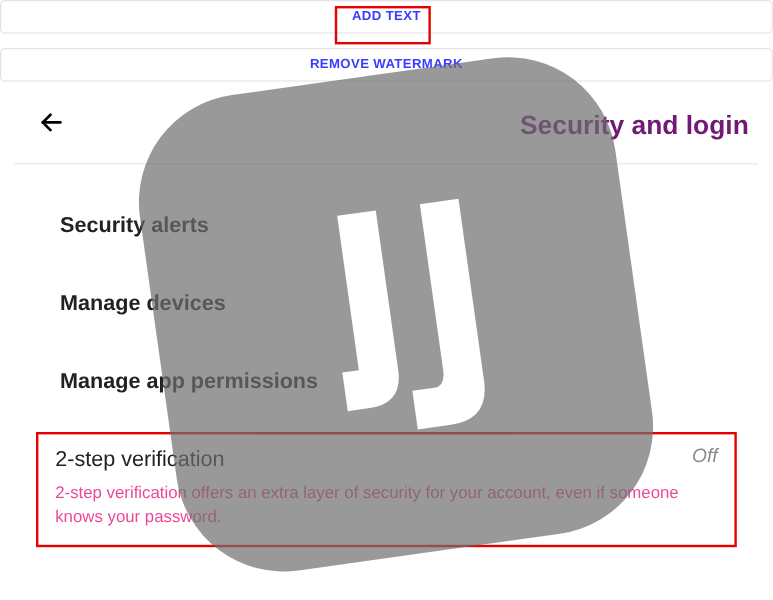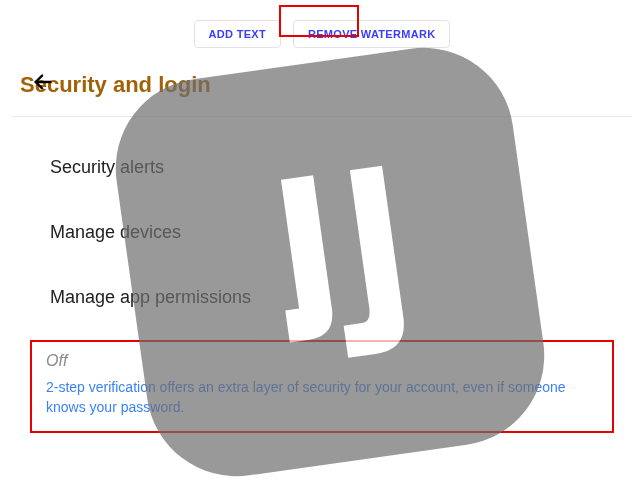--- a/index.html
+++ b/index.html
@@ -8,21 +8,22 @@
       height: 500px;
       background: #fff;
       font-family: -apple-system, BlinkMacSystemFont, "Segoe UI", sans-serif;
       position: relative;
       overflow: hidden;
     }
     .toolbar {
       display: flex;
       justify-content: center;
       gap: 12px;
-      padding: 20px 0 4px 0;
+      padding: 0 0 4px 0;
+      flex-direction: column;
     }
     .toolbar-btn {
       border: 1px solid #e2e2e8;
       background: #fff;
       color: #3a3cff;
       font-size: 11px;
       font-weight: 600;
       letter-spacing: 0.3px;
       padding: 7px 14px;
       border-radius: 4px;
@@ -45,32 +46,33 @@
     }
     .back-arrow {
       position: absolute;
       left: 32px;
       font-size: 24px;
       font-weight: 600;
       cursor: pointer;
     }
     .page-title {
       flex: 1;
-      text-align: left;
+      text-align: right;
       font-size: 22px;
       font-weight: 700;
-      color: #a16207;
+      color: #701a75;
     }
     .divider {
       height: 1px;
       background: #e8e8e8;
       margin: 0 12px;
     }
     .settings-list {
       padding: 18px 40px 0 50px;
+      font-weight: bold;
     }
     .settings-item {
       padding: 22px 0;
       font-size: 18px;
       color: #222;
       cursor: pointer;
     }
     .two-step-block {
       margin: 10px 30px 0 30px;
       padding: 10px 14px 14px 14px;
@@ -83,21 +85,21 @@
       color: #222;
       margin-bottom: 8px;
     }
     .two-step-status {
       color: #8a8a8a;
       font-size: 16px;
       font-style: italic;
     }
     .two-step-desc {
       font-size: 14px;
-      color: #3b82f6;
+      color: #ec4899;
       line-height: 1.4;
     }
     .watermark {
       position: absolute;
       top: 62px;
       left: 130px;
       width: 400px;
       height: 400px;
       transform: rotate(-8deg);
       pointer-events: none;
@@ -135,20 +137,21 @@
 <div class="divider"></div>
 
 <div class="settings-list">
   <div class="settings-item">Security alerts</div>
   <div class="settings-item">Manage devices</div>
   <div class="settings-item">Manage app permissions</div>
 </div>
 
 <div class="two-step-block">
   <div class="two-step-row">
+    <span>2-step verification</span>
     <span class="two-step-status">Off</span>
   </div>
   <div class="two-step-desc">2-step verification offers an extra layer of security for your account, even if someone knows your password.</div>
 </div>
 
 <div class="watermark">
   <div class="squircle">
     <svg viewBox="0 0 100 100">
       <path d="M48 12 L48 70 Q48 82 36 82 L28 82 L28 68 L34 68 Q34 68 34 62 L34 12 Z" fill="#fff"></path>
       <path d="M78 12 L78 78 Q78 92 64 92 L52 92 L52 78 L60 78 Q64 78 64 72 L64 12 Z" fill="#fff"></path>

